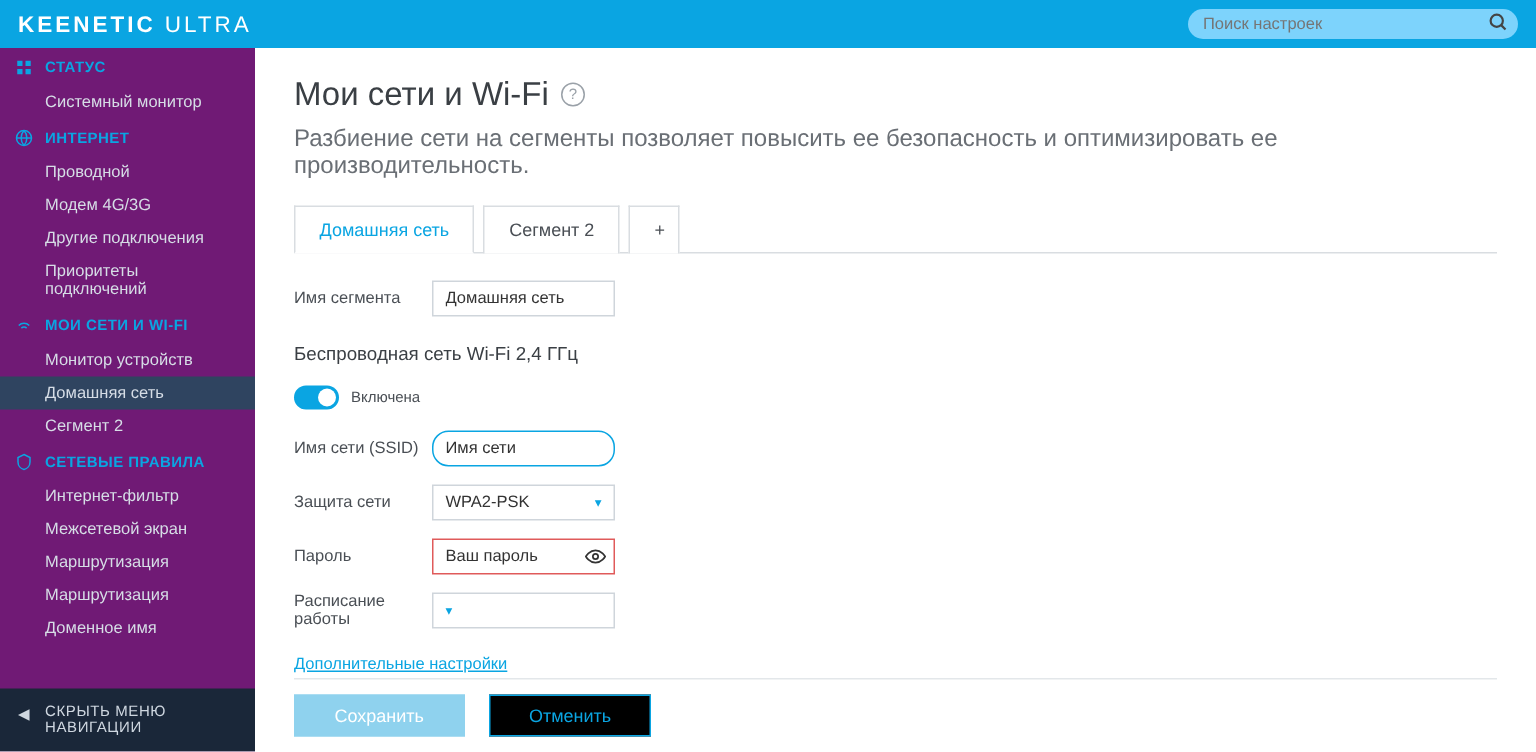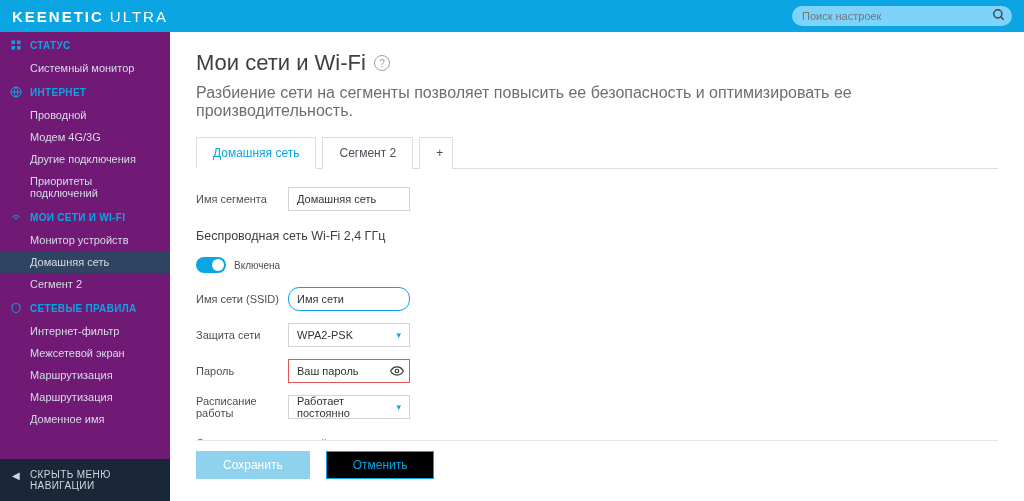--- a/index.html
+++ b/index.html
@@ -50,21 +50,21 @@
 .toggle-row { display: flex; align-items: center; margin-bottom: 14px; font-size: 10px; color: #4a4f55; }
 .toggle { width: 30px; height: 16px; border-radius: 8px; position: relative; margin-right: 8px; cursor: pointer; }
 .toggle .knob { width: 12px; height: 12px; border-radius: 50%; background: #fff; position: absolute; top: 2px; }
 .toggle.on { background: #0aa5e2; }
 .toggle.on .knob { right: 2px; }
 .toggle.off { background: #d6dadf; }
 .toggle.off .knob { left: 2px; }
 
 .link { color: #0aa5e2; font-size: 11px; text-decoration: underline; cursor: pointer; display: inline-block; margin: 6px 0 6px 0; }
 
-.footer-bar { position: sticky; bottom: 12px; background: #fff; border-top: 1px solid #e3e7ea; padding: 10px 0; margin-top: 18px; display: flex; gap: 16px; }
+.footer-bar { position: sticky; bottom: 0; background: #fff; border-top: 1px solid #e3e7ea; padding: 10px 0; margin-top: 18px; display: flex; gap: 16px; }
 .btn { height: 28px; padding: 0 26px; font-size: 12px; border: 1px solid #0aa5e2; cursor: pointer; background: #000000; color: #0aa5e2; }
 .btn.primary { background: #8fd2ee; color: #fff; border-color: #8fd2ee; }
 
 .rel { position: relative; border-radius: 11px; }
 svg { display: block; }
 </style>
 </head>
 <body>
 
 <div class="header">
@@ -174,21 +174,20 @@
           <svg width="14" height="14" viewBox="0 0 24 24" fill="none" stroke="currentColor" stroke-width="2">
               <path d="M1 12s4-7 11-7 11 7 11 7-4 7-11 7S1 12 1 12z"></path>
               <circle cx="12" cy="12" r="3"></circle>
             </svg>
         </span>
       </div>
     </div>
     <div class="field-row">
       <div class="field-label">Расписание работы</div>
       <div class="select">
-        <span>Работает постоянно</span>
           <span class="chev">▾</span>
       </div>
     </div>
     <a class="link">Дополнительные настройки</a>
 
     <div class="section-head">Беспроводная сеть Wi-Fi 5 ГГц</div>
     <div class="toggle-row">
       <div class="toggle off">
           <div class="knob"></div>
         </div>

